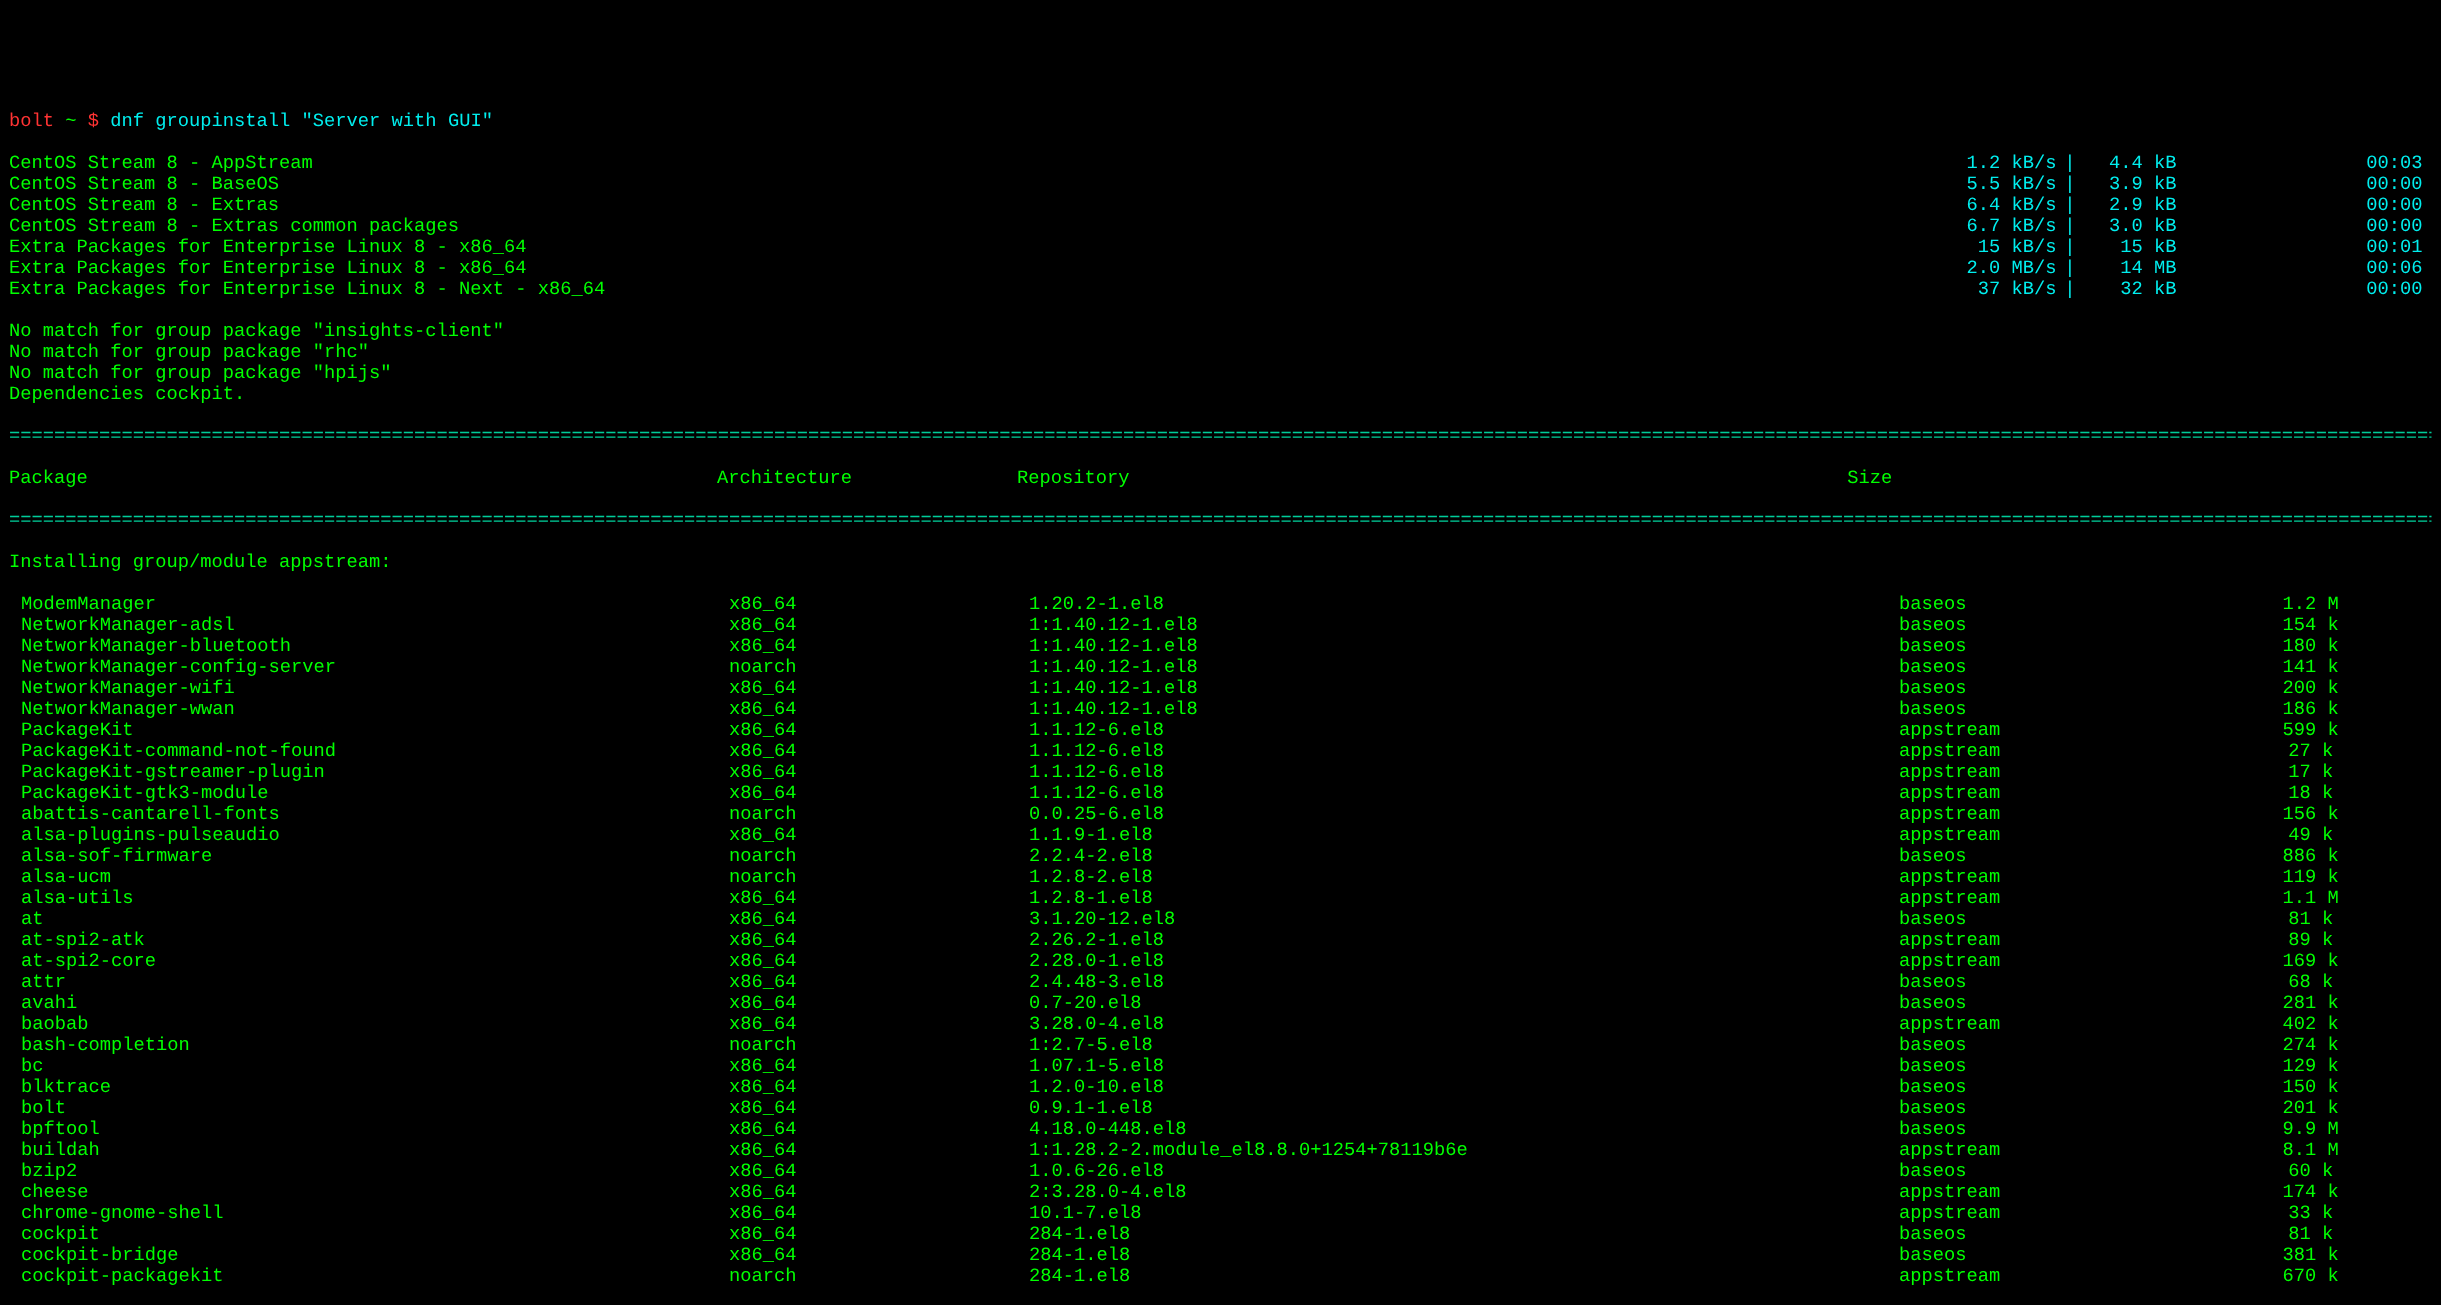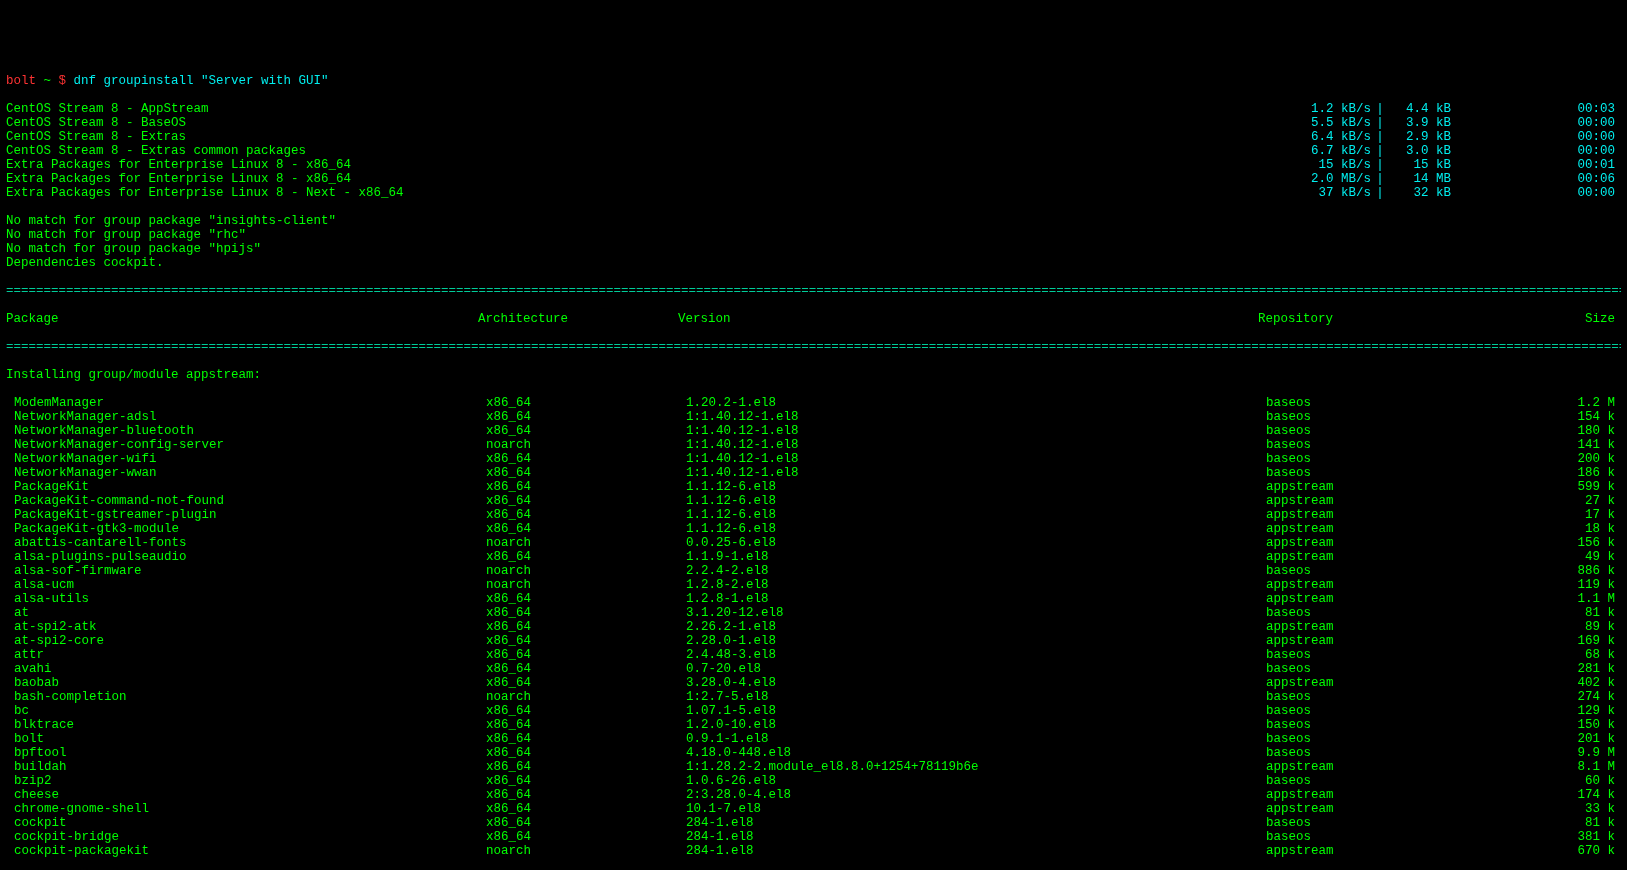--- a/index.html
+++ b/index.html
@@ -13,40 +13,40 @@
       white-space: pre;
     }
     .red { color: #f33; }
     .cyan { color: #0ee; }
     .row { display: flex; }
     .c-pkg   { flex: 0 0 472px; padding-left: 8px;}
     .c-pkg0  { flex: 0 0 472px; }
     .c-arch  { flex: 0 0 200px; }
     .c-ver   { flex: 0 0 580px; }
     .c-repo  { flex: 0 0 200px; }
-    .c-size  { flex: 1 1 auto; text-align: right; padding-right:6px;}
+    .c-size  { flex: 1 1 auto; text-align: center; padding-right:6px;}
 
     .repo-row { display:flex;align-items:flex-end; }
     .repo-name { flex: 0 0 1265px; }
     .repo-speed{ flex:0 0 100px; text-align:right; }
     .repo-sep { flex:0 0 18px; text-align:center;}
     .repo-size{ flex:0 0 62px; text-align:right;}
     .repo-time{ flex:1 1 auto; text-align:right; padding-right:6px;}
     .hr { color:#0c9; letter-spacing:0; overflow:hidden; height:14px;}
   </style>
 </head>
 <body>
 
 
 
 <div>
 <div><span class="red">bolt</span><span> ~ </span><span class="red">$</span><span class="cyan"> dnf groupinstall "Server with GUI"</span></div>
 <div id="repos"><div class="repo-row"><span class="repo-name">CentOS Stream 8 - AppStream</span><span class="repo-speed cyan">1.2 kB/s</span><span class="repo-sep cyan">|</span><span class="repo-size cyan">4.4 kB</span><span class="repo-time cyan">00:03</span></div><div class="repo-row"><span class="repo-name">CentOS Stream 8 - BaseOS</span><span class="repo-speed cyan">5.5 kB/s</span><span class="repo-sep cyan">|</span><span class="repo-size cyan">3.9 kB</span><span class="repo-time cyan">00:00</span></div><div class="repo-row"><span class="repo-name">CentOS Stream 8 - Extras</span><span class="repo-speed cyan">6.4 kB/s</span><span class="repo-sep cyan">|</span><span class="repo-size cyan">2.9 kB</span><span class="repo-time cyan">00:00</span></div><div class="repo-row"><span class="repo-name">CentOS Stream 8 - Extras common packages</span><span class="repo-speed cyan">6.7 kB/s</span><span class="repo-sep cyan">|</span><span class="repo-size cyan">3.0 kB</span><span class="repo-time cyan">00:00</span></div><div class="repo-row"><span class="repo-name">Extra Packages for Enterprise Linux 8 - x86_64</span><span class="repo-speed cyan">15 kB/s</span><span class="repo-sep cyan">|</span><span class="repo-size cyan">15 kB</span><span class="repo-time cyan">00:01</span></div><div class="repo-row"><span class="repo-name">Extra Packages for Enterprise Linux 8 - x86_64</span><span class="repo-speed cyan">2.0 MB/s</span><span class="repo-sep cyan">|</span><span class="repo-size cyan">14 MB</span><span class="repo-time cyan">00:06</span></div><div class="repo-row"><span class="repo-name">Extra Packages for Enterprise Linux 8 - Next - x86_64</span><span class="repo-speed cyan">37 kB/s</span><span class="repo-sep cyan">|</span><span class="repo-size cyan">32 kB</span><span class="repo-time cyan">00:00</span></div></div>
 <div id="warns"><div>No match for group package "insights-client"</div><div>No match for group package "rhc"</div><div>No match for group package "hpijs"</div><div>Dependencies cockpit.</div></div>
 <div class="hr">==========================================================================================================================================================================================================================</div>
-<div class="row"><span class="c-pkg0">Package</span><span class="c-arch">Architecture</span><span class="c-ver">Version</span><span class="c-repo">Repository</span><span class="c-size">Size</span></div>
+<div class="row"><span class="c-pkg0">Package</span><span class="c-arch">Architecture</span><span class="c-repo">Repository</span><span class="c-size">Size</span></div>
 <div class="hr">==========================================================================================================================================================================================================================</div>
 <div>Installing group/module appstream:</div>
 <div id="pkgs"><div class="row"><span class="c-pkg">ModemManager</span><span class="c-arch">x86_64</span><span class="c-ver">1.20.2-1.el8</span><span class="c-repo">baseos</span><span class="c-size">1.2 M</span></div><div class="row"><span class="c-pkg">NetworkManager-adsl</span><span class="c-arch">x86_64</span><span class="c-ver">1:1.40.12-1.el8</span><span class="c-repo">baseos</span><span class="c-size">154 k</span></div><div class="row"><span class="c-pkg">NetworkManager-bluetooth</span><span class="c-arch">x86_64</span><span class="c-ver">1:1.40.12-1.el8</span><span class="c-repo">baseos</span><span class="c-size">180 k</span></div><div class="row"><span class="c-pkg">NetworkManager-config-server</span><span class="c-arch">noarch</span><span class="c-ver">1:1.40.12-1.el8</span><span class="c-repo">baseos</span><span class="c-size">141 k</span></div><div class="row"><span class="c-pkg">NetworkManager-wifi</span><span class="c-arch">x86_64</span><span class="c-ver">1:1.40.12-1.el8</span><span class="c-repo">baseos</span><span class="c-size">200 k</span></div><div class="row"><span class="c-pkg">NetworkManager-wwan</span><span class="c-arch">x86_64</span><span class="c-ver">1:1.40.12-1.el8</span><span class="c-repo">baseos</span><span class="c-size">186 k</span></div><div class="row"><span class="c-pkg">PackageKit</span><span class="c-arch">x86_64</span><span class="c-ver">1.1.12-6.el8</span><span class="c-repo">appstream</span><span class="c-size">599 k</span></div><div class="row"><span class="c-pkg">PackageKit-command-not-found</span><span class="c-arch">x86_64</span><span class="c-ver">1.1.12-6.el8</span><span class="c-repo">appstream</span><span class="c-size">27 k</span></div><div class="row"><span class="c-pkg">PackageKit-gstreamer-plugin</span><span class="c-arch">x86_64</span><span class="c-ver">1.1.12-6.el8</span><span class="c-repo">appstream</span><span class="c-size">17 k</span></div><div class="row"><span class="c-pkg">PackageKit-gtk3-module</span><span class="c-arch">x86_64</span><span class="c-ver">1.1.12-6.el8</span><span class="c-repo">appstream</span><span class="c-size">18 k</span></div><div class="row"><span class="c-pkg">abattis-cantarell-fonts</span><span class="c-arch">noarch</span><span class="c-ver">0.0.25-6.el8</span><span class="c-repo">appstream</span><span class="c-size">156 k</span></div><div class="row"><span class="c-pkg">alsa-plugins-pulseaudio</span><span class="c-arch">x86_64</span><span class="c-ver">1.1.9-1.el8</span><span class="c-repo">appstream</span><span class="c-size">49 k</span></div><div class="row"><span class="c-pkg">alsa-sof-firmware</span><span class="c-arch">noarch</span><span class="c-ver">2.2.4-2.el8</span><span class="c-repo">baseos</span><span class="c-size">886 k</span></div><div class="row"><span class="c-pkg">alsa-ucm</span><span class="c-arch">noarch</span><span class="c-ver">1.2.8-2.el8</span><span class="c-repo">appstream</span><span class="c-size">119 k</span></div><div class="row"><span class="c-pkg">alsa-utils</span><span class="c-arch">x86_64</span><span class="c-ver">1.2.8-1.el8</span><span class="c-repo">appstream</span><span class="c-size">1.1 M</span></div><div class="row"><span class="c-pkg">at</span><span class="c-arch">x86_64</span><span class="c-ver">3.1.20-12.el8</span><span class="c-repo">baseos</span><span class="c-size">81 k</span></div><div class="row"><span class="c-pkg">at-spi2-atk</span><span class="c-arch">x86_64</span><span class="c-ver">2.26.2-1.el8</span><span class="c-repo">appstream</span><span class="c-size">89 k</span></div><div class="row"><span class="c-pkg">at-spi2-core</span><span class="c-arch">x86_64</span><span class="c-ver">2.28.0-1.el8</span><span class="c-repo">appstream</span><span class="c-size">169 k</span></div><div class="row"><span class="c-pkg">attr</span><span class="c-arch">x86_64</span><span class="c-ver">2.4.48-3.el8</span><span class="c-repo">baseos</span><span class="c-size">68 k</span></div><div class="row"><span class="c-pkg">avahi</span><span class="c-arch">x86_64</span><span class="c-ver">0.7-20.el8</span><span class="c-repo">baseos</span><span class="c-size">281 k</span></div><div class="row"><span class="c-pkg">baobab</span><span class="c-arch">x86_64</span><span class="c-ver">3.28.0-4.el8</span><span class="c-repo">appstream</span><span class="c-size">402 k</span></div><div class="row"><span class="c-pkg">bash-completion</span><span class="c-arch">noarch</span><span class="c-ver">1:2.7-5.el8</span><span class="c-repo">baseos</span><span class="c-size">274 k</span></div><div class="row"><span class="c-pkg">bc</span><span class="c-arch">x86_64</span><span class="c-ver">1.07.1-5.el8</span><span class="c-repo">baseos</span><span class="c-size">129 k</span></div><div class="row"><span class="c-pkg">blktrace</span><span class="c-arch">x86_64</span><span class="c-ver">1.2.0-10.el8</span><span class="c-repo">baseos</span><span class="c-size">150 k</span></div><div class="row"><span class="c-pkg">bolt</span><span class="c-arch">x86_64</span><span class="c-ver">0.9.1-1.el8</span><span class="c-repo">baseos</span><span class="c-size">201 k</span></div><div class="row"><span class="c-pkg">bpftool</span><span class="c-arch">x86_64</span><span class="c-ver">4.18.0-448.el8</span><span class="c-repo">baseos</span><span class="c-size">9.9 M</span></div><div class="row"><span class="c-pkg">buildah</span><span class="c-arch">x86_64</span><span class="c-ver">1:1.28.2-2.module_el8.8.0+1254+78119b6e</span><span class="c-repo">appstream</span><span class="c-size">8.1 M</span></div><div class="row"><span class="c-pkg">bzip2</span><span class="c-arch">x86_64</span><span class="c-ver">1.0.6-26.el8</span><span class="c-repo">baseos</span><span class="c-size">60 k</span></div><div class="row"><span class="c-pkg">cheese</span><span class="c-arch">x86_64</span><span class="c-ver">2:3.28.0-4.el8</span><span class="c-repo">appstream</span><span class="c-size">174 k</span></div><div class="row"><span class="c-pkg">chrome-gnome-shell</span><span class="c-arch">x86_64</span><span class="c-ver">10.1-7.el8</span><span class="c-repo">appstream</span><span class="c-size">33 k</span></div><div class="row"><span class="c-pkg">cockpit</span><span class="c-arch">x86_64</span><span class="c-ver">284-1.el8</span><span class="c-repo">baseos</span><span class="c-size">81 k</span></div><div class="row"><span class="c-pkg">cockpit-bridge</span><span class="c-arch">x86_64</span><span class="c-ver">284-1.el8</span><span class="c-repo">baseos</span><span class="c-size">381 k</span></div><div class="row"><span class="c-pkg">cockpit-packagekit</span><span class="c-arch">noarch</span><span class="c-ver">284-1.el8</span><span class="c-repo">appstream</span><span class="c-size">670 k</span></div></div>
 </div>
 
 
 
 
 </body></html>

